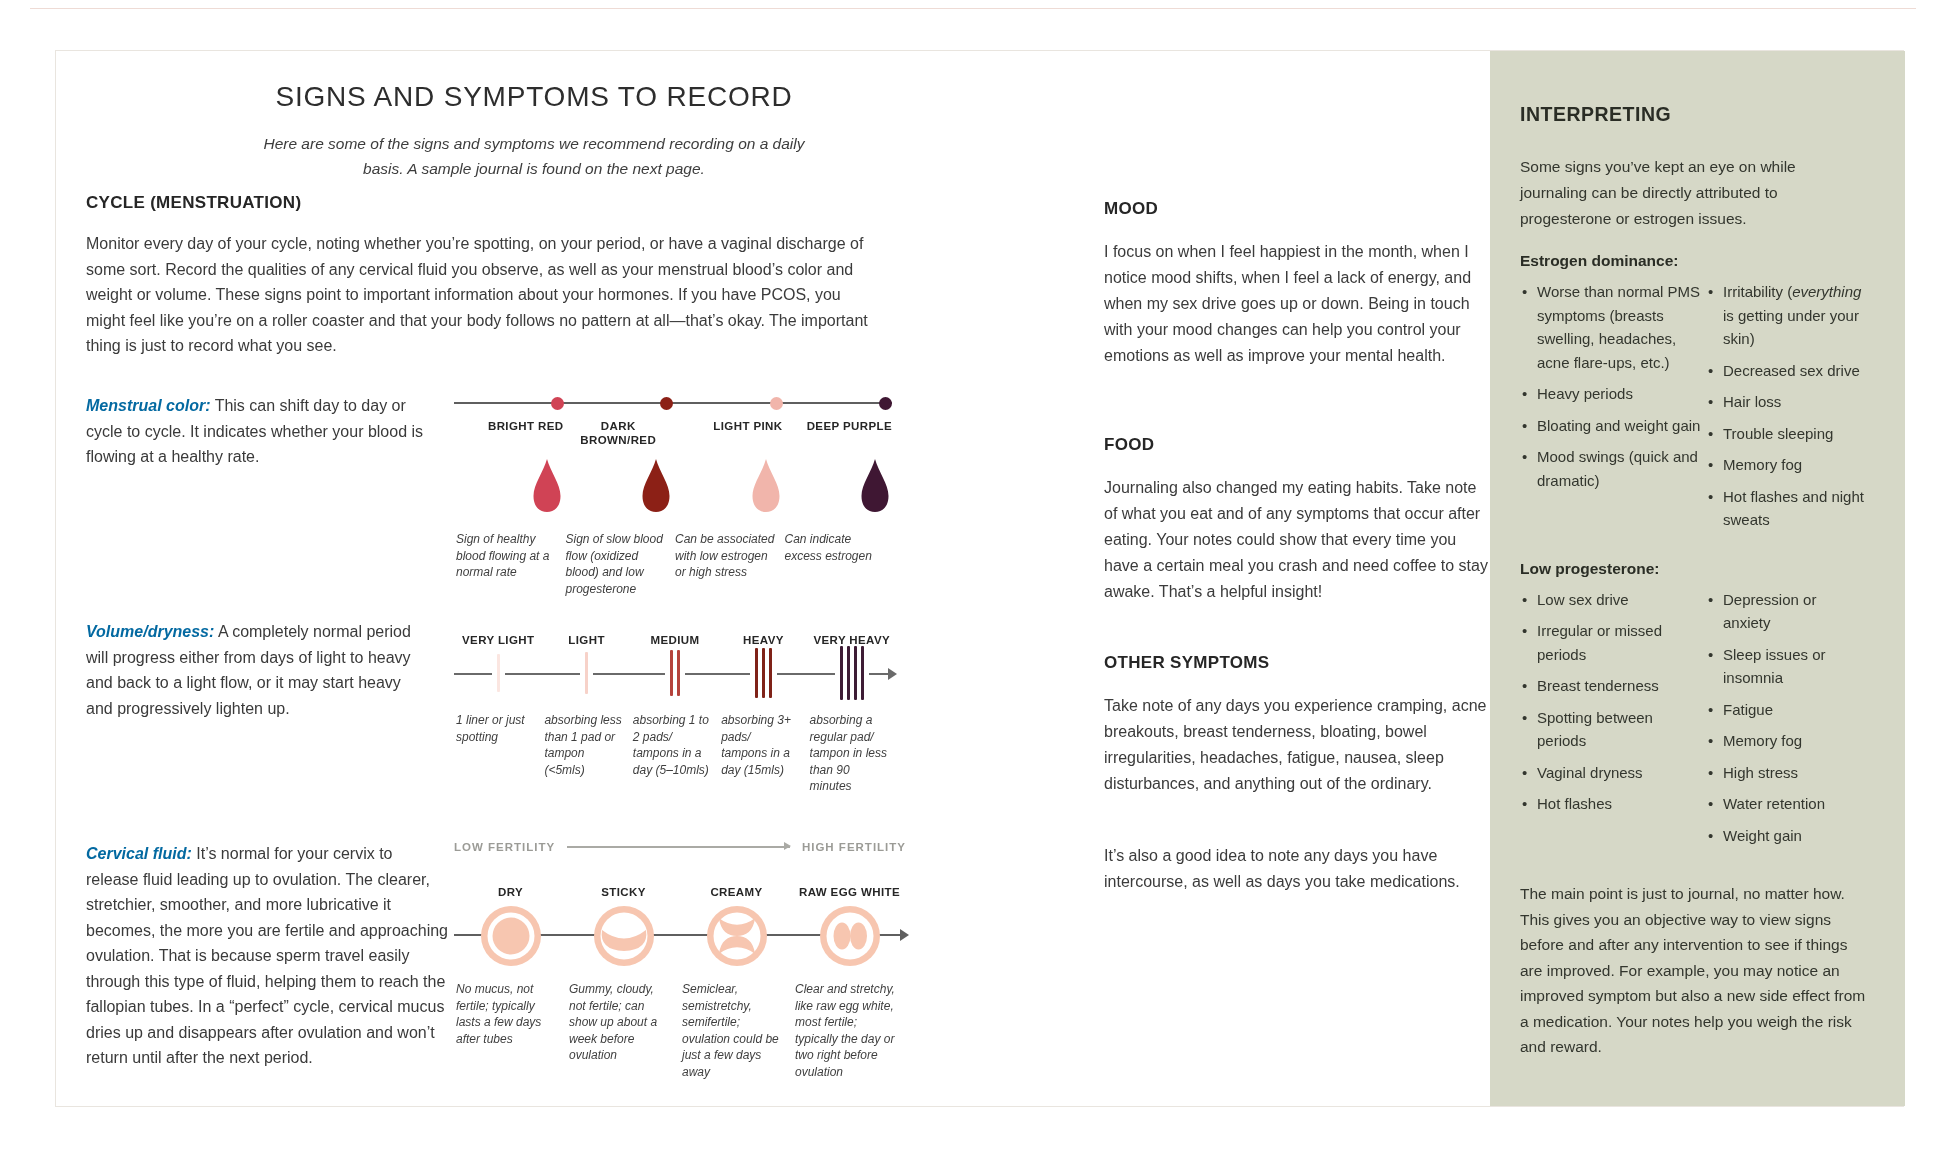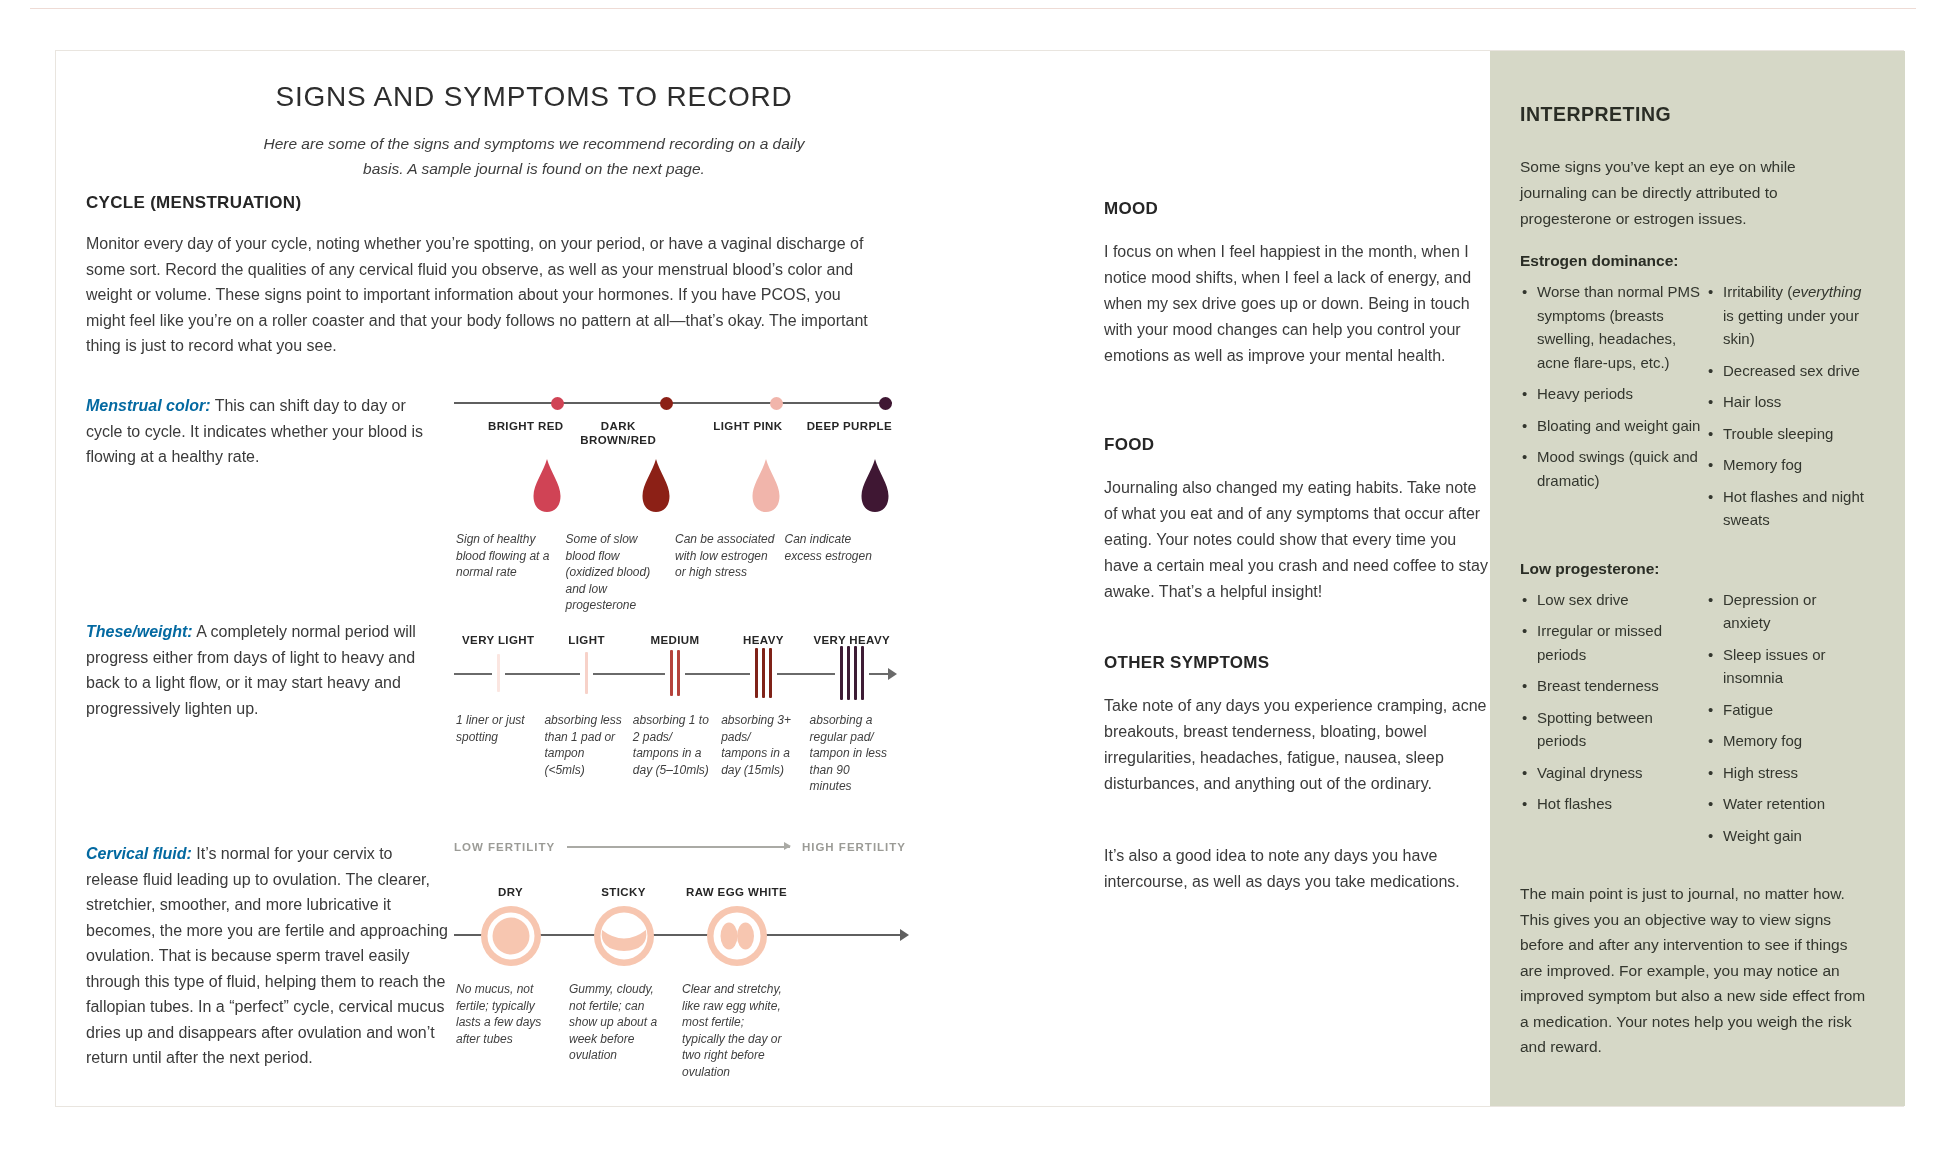--- a/index.html
+++ b/index.html
@@ -113,42 +113,42 @@
               <path d="M17 2 C 13.5 15, 3.5 27, 3.5 39 C 3.5 49.5 9.5 55 17 55 C 24.5 55 30.5 49.5 30.5 39 C 30.5 27 20.5 15 17 2 Z" fill="#d04355"></path>
             </svg></div>
           <div class="ddesc">Sign of healthy blood flowing at a normal rate</div>
         </div>
         <div class="mcol">
           <div class="dot" style="background: rgb(140, 32, 22);"></div>
           <div class="dlabel">DARK BROWN/RED</div>
           <div class="dropwrap"><svg width="34" height="58" viewBox="0 0 34 58">
               <path d="M17 2 C 13.5 15, 3.5 27, 3.5 39 C 3.5 49.5 9.5 55 17 55 C 24.5 55 30.5 49.5 30.5 39 C 30.5 27 20.5 15 17 2 Z" fill="#8c2016"></path>
             </svg></div>
-          <div class="ddesc">Some of slow blood flow (oxidized blood) and low progesterone</div>
+          <div class="ddesc">Sign of slow blood flow (oxidized blood) and low progesterone</div>
         </div>
         <div class="mcol">
           <div class="dot" style="background: rgb(241, 181, 171);"></div>
           <div class="dlabel">LIGHT PINK</div>
           <div class="dropwrap"><svg width="34" height="58" viewBox="0 0 34 58">
               <path d="M17 2 C 13.5 15, 3.5 27, 3.5 39 C 3.5 49.5 9.5 55 17 55 C 24.5 55 30.5 49.5 30.5 39 C 30.5 27 20.5 15 17 2 Z" fill="#f1b5ab"></path>
             </svg></div>
           <div class="ddesc">Can be associated with low estrogen or high stress</div>
         </div>
         <div class="mcol">
           <div class="dot" style="background: rgb(63, 23, 51);"></div>
           <div class="dlabel">DEEP PURPLE</div>
           <div class="dropwrap"><svg width="34" height="58" viewBox="0 0 34 58">
               <path d="M17 2 C 13.5 15, 3.5 27, 3.5 39 C 3.5 49.5 9.5 55 17 55 C 24.5 55 30.5 49.5 30.5 39 C 30.5 27 20.5 15 17 2 Z" fill="#3f1733"></path>
             </svg></div>
           <div class="ddesc">Can indicate excess estrogen</div>
         </div>
       </div>
   </div>
 
-  <div class="abs rowtext" id="vol-text"><strong>These/weight:</strong> <span>A completely normal period will progress either from days of light to heavy and back to a light flow, or it may start heavy and progressively lighten up.</span></div>
+  <div class="abs rowtext" id="vol-text"><strong>Volume/dryness:</strong> <span>A completely normal period will progress either from days of light to heavy and back to a light flow, or it may start heavy and progressively lighten up.</span></div>
   <div class="abs" id="vol-diagram">
     <div class="vaxis"></div>
     <div class="cols" id="vol-cols">
         <div class="vcol">
           <div class="vlabel">VERY LIGHT</div>
           <div class="vmarkrow">
             <div class="vbars">
               <div class="vbar" style="background: rgb(251, 230, 225); height: 38px;"></div>
             </div>
           </div>
@@ -222,20 +222,32 @@
         <div class="fcol">
           <div class="flabel">STICKY</div>
           <div class="ficonrow">
             <svg width="62" height="62" viewBox="0 0 62 62">
               <circle cx="31" cy="31" r="30" fill="#f7c6b0"></circle>
               <circle cx="31" cy="31" r="23.5" fill="#fff"></circle>
               <path d="M9 25 Q31 42 53 25 Q56 45 31 46 Q6 45 9 25 Z" fill="#f7c6b0"></path>
             </svg>
           </div>
           <div class="fdesc">Gummy, cloudy, not fertile; can show up about a week before ovulation</div>
+        </div>
+        <div class="fcol">
+          <div class="flabel">CREAMY</div>
+          <div class="ficonrow">
+            <svg width="62" height="62" viewBox="0 0 62 62">
+              <circle cx="31" cy="31" r="30" fill="#f7c6b0"></circle>
+              <circle cx="31" cy="31" r="23.5" fill="#fff"></circle>
+              <path d="M13 13 C 24 22 38 22 49 13 C 47.5 26 40 31 31 31 C 22 31 14.5 26 13 13 Z" fill="#f7c6b0"></path>
+              <path d="M13 49 C 24 40 38 40 49 49 C 47.5 36 40 31 31 31 C 22 31 14.5 36 13 49 Z" fill="#f7c6b0"></path>
+            </svg>
+          </div>
+          <div class="fdesc">Semiclear, semistretchy, semifertile; ovulation could be just a few days away</div>
         </div>
         <div class="fcol">
           <div class="flabel">RAW EGG WHITE</div>
           <div class="ficonrow">
             <svg width="62" height="62" viewBox="0 0 62 62">
               <circle cx="31" cy="31" r="30" fill="#f7c6b0"></circle>
               <circle cx="31" cy="31" r="23.5" fill="#fff"></circle>
               <ellipse cx="23" cy="31" rx="8.5" ry="13.5" fill="#f7c6b0"></ellipse>
               <ellipse cx="39.5" cy="31" rx="8.5" ry="13.5" fill="#f7c6b0"></ellipse>
             </svg>

